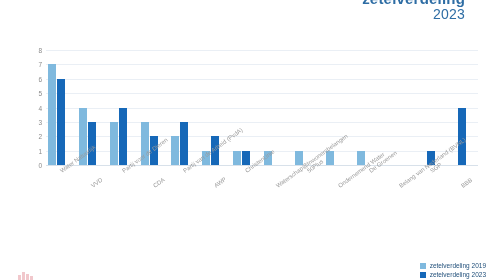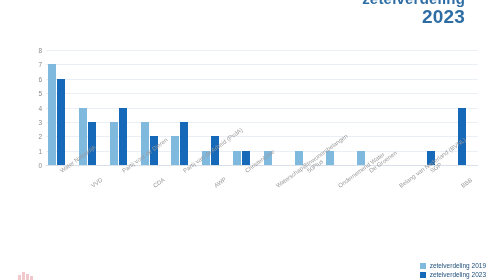--- a/index.html
+++ b/index.html
@@ -24,22 +24,22 @@
     line-height: 1.05;
   }
   #title-line1 {
     font-size: 15px;
     font-weight: bold;
     color: #2E6DA4;
     letter-spacing: 0.2px;
     display: block;
   }
   #title-line2 {
-    font-size: 19px;
-    font-weight: bold;
+    font-size: 14px;
+    font-weight: normal;
     color: #2E6DA4;
     letter-spacing: 0.2px;
     display: block;
   }
 
   
   #chart {
     position: absolute;
     left: 0;
     top: 0;

